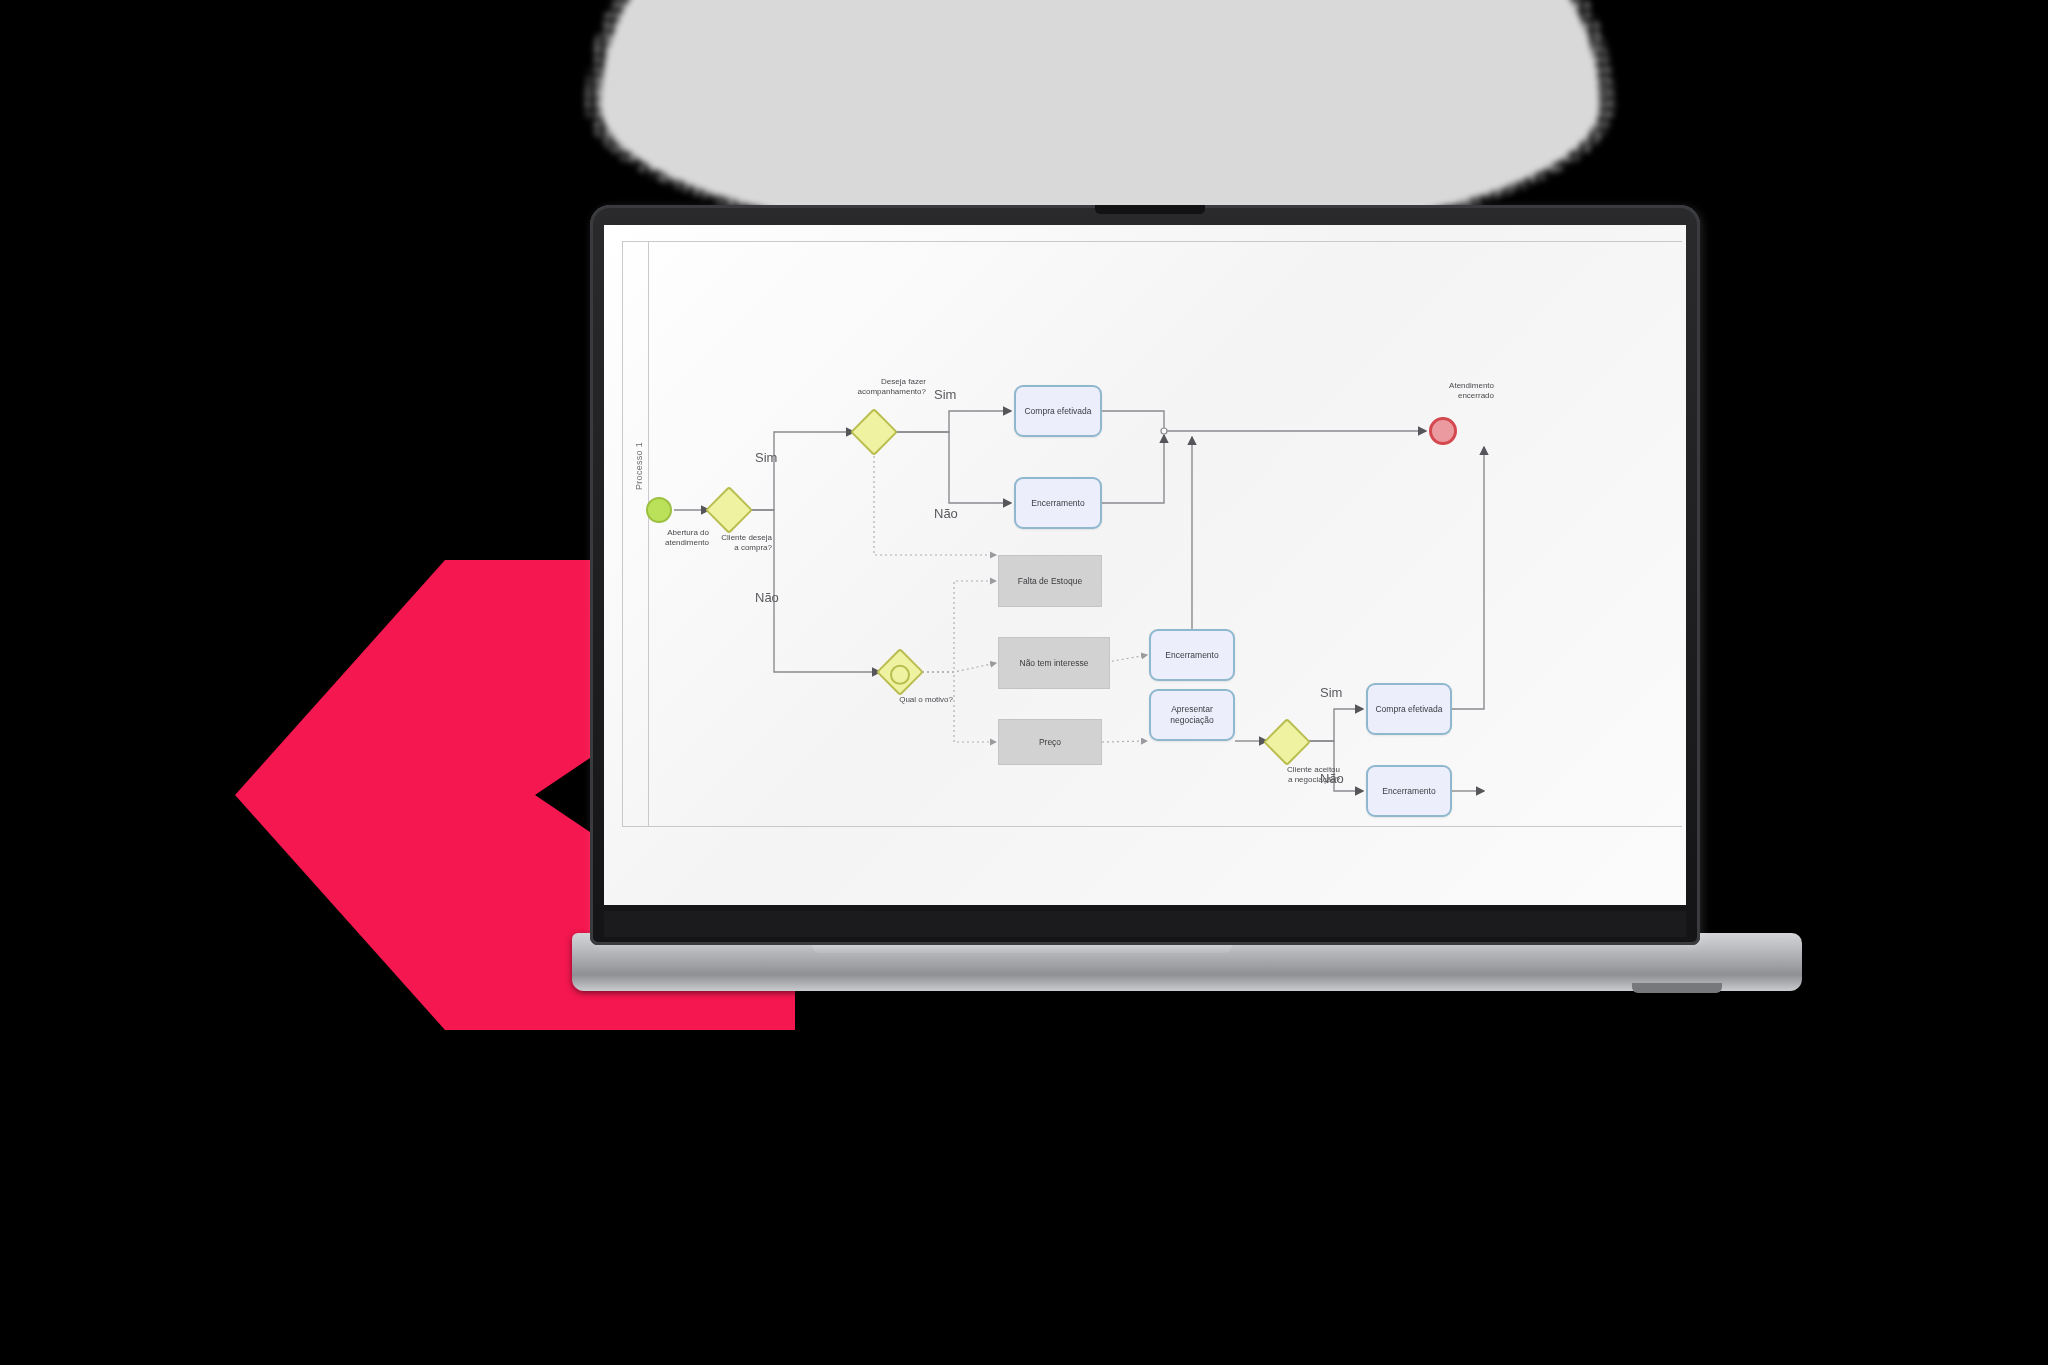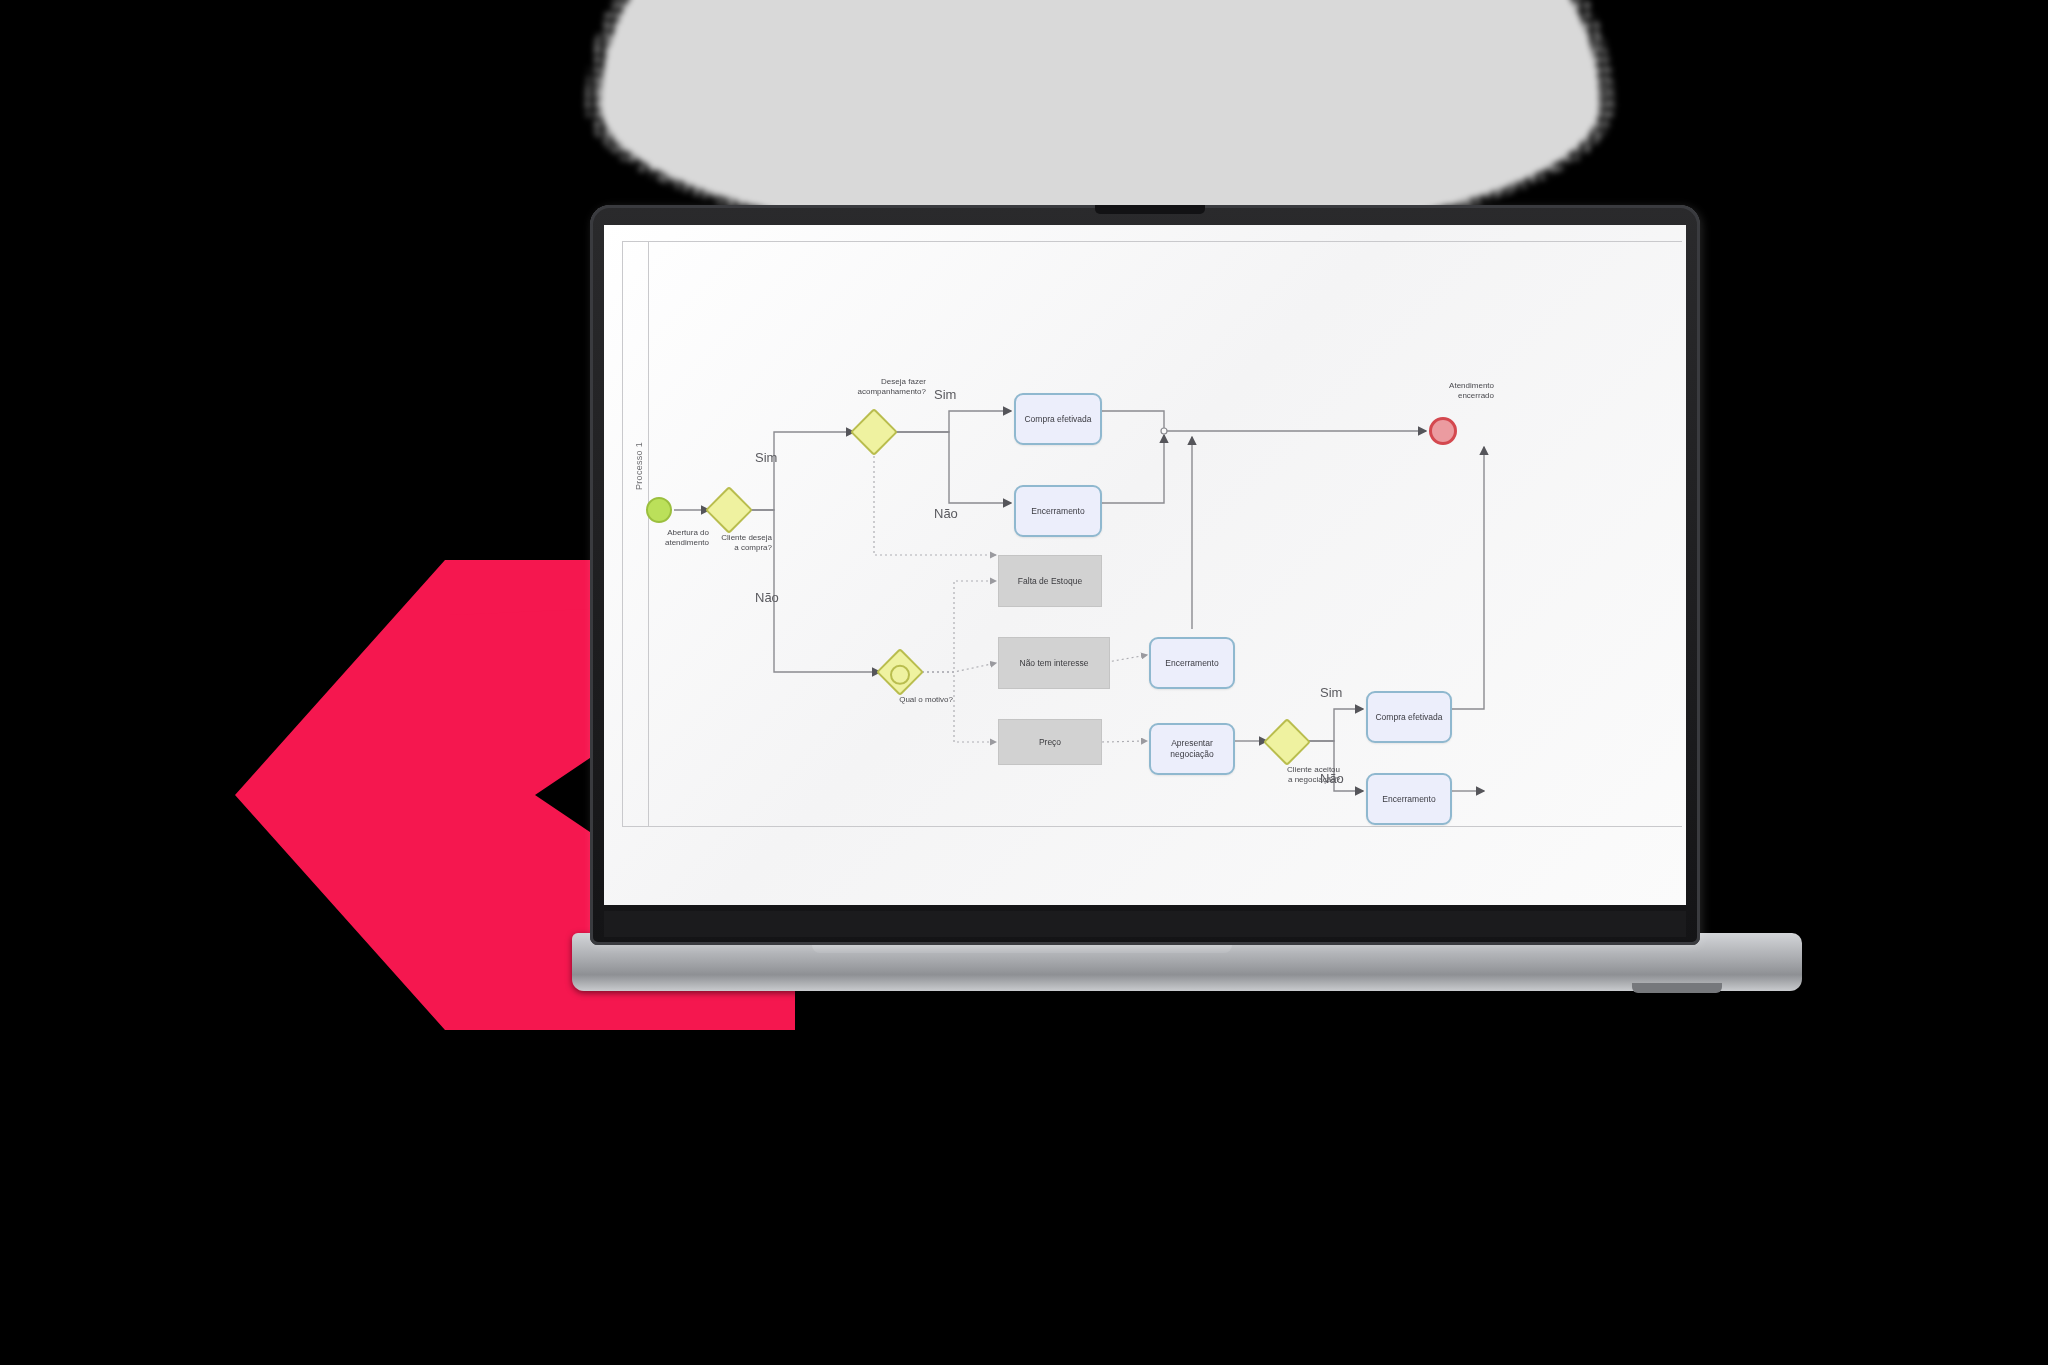--- a/index.html
+++ b/index.html
@@ -51,21 +51,21 @@
   #lane-head{position:absolute;left:18px;top:16px;width:26px;bottom:78px;
        border-right:1px solid #c9c9cc;}
   #lane-label{position:absolute;left:-33px;top:220px;width:100px;text-align:center;
        transform:rotate(-90deg);font-size:9px;color:#6d6d70;letter-spacing:.3px;
        white-space:nowrap;}
 
   .node{position:absolute;box-sizing:border-box;}
   .task{border:2px solid #8fb8cf;background:#eceefb;border-radius:9px;
         display:flex;align-items:center;justify-content:center;text-align:center;
         font-size:8.5px;color:#3b3b42;line-height:1.25;padding:20px 4px;
-        box-shadow:0 1px 2px rgba(0,0,0,.08);margin-top:8px;}
+        box-shadow:0 1px 2px rgba(0,0,0,.08);}
   .datanode{background:#d2d2d2;border:1px solid #c4c4c4;
         display:flex;align-items:center;justify-content:center;text-align:center;
         font-size:8.5px;color:#3a3a3e;line-height:1.25;padding:8px 4px;}
   .gw{width:34px;height:34px;background:#eff2a0;border:2px solid #b9bd4e;
         transform:rotate(45deg);border-radius:3px;}
   .gw.evt:after{content:"";position:absolute;left:50%;top:50%;width:16px;height:16px;
         margin:-8px 0 0 -8px;border-radius:50%;border:2px solid #b9bd4e;}
   .start{width:26px;height:26px;border-radius:50%;background:#bbe05a;
         border:2px solid #9bbf3e;}
   .endev{width:28px;height:28px;border-radius:50%;background:#eb9ba0;
@@ -174,21 +174,21 @@
         <div class="node gw evt" style="left:279px;top:430px"></div>
         <div class="lbl" style="left:245px;top:470px;width:104px">Qual o motivo?</div>
 
         <div class="node datanode" style="left:394px;top:330px;width:104px;height:52px">Falta de Estoque</div>
         <div class="node datanode" style="left:394px;top:412px;width:112px;height:52px">Não tem
 interesse</div>
         <div class="node datanode" style="left:394px;top:494px;width:104px;height:46px">Preço</div>
 
         <div class="node task" style="left:545px;top:404px;width:86px;height:52px">Encerramento</div>
 
-        <div class="node task" style="left:545px;top:490px;width:86px;height:52px">Apresentar
+        <div class="node task" style="left:545px;top:464px;width:86px;height:52px">Apresentar
 negociação</div>
 
         <div class="node gw" style="left:666px;top:500px"></div>
         <div class="lbl" style="left:632px;top:540px;width:104px">Cliente aceitou
 a negociação?</div>
 
         <div class="node task" style="left:762px;top:458px;width:86px;height:52px">Compra
 efetivada</div>
 
         <div class="node task" style="left:762px;top:540px;width:86px;height:52px">Encerramento</div>

